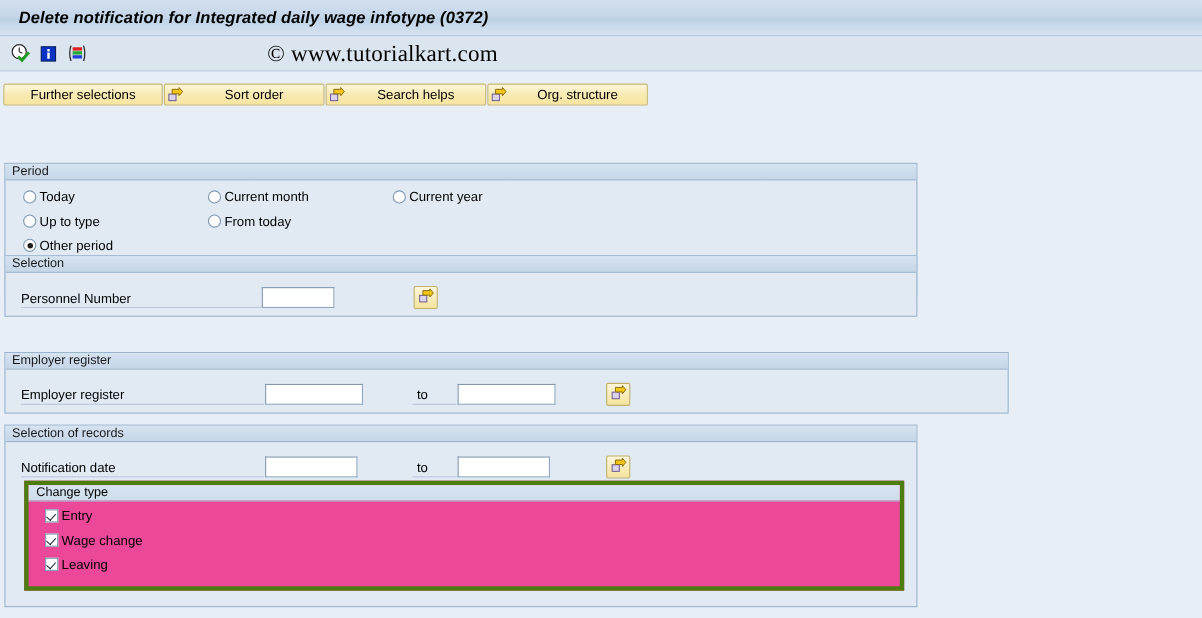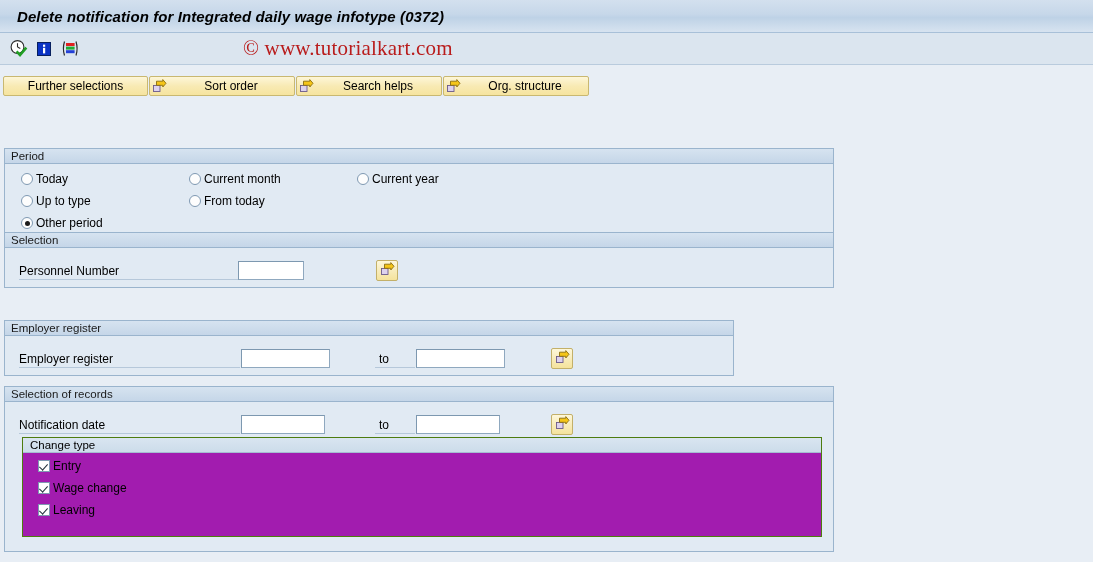--- a/index.html
+++ b/index.html
@@ -56,21 +56,21 @@
     justify-content: center;
     cursor: default;
   }
 
   .watermark {
     position: absolute;
     left: 243px;
     top: 36px;
     font-family: "Liberation Serif", serif;
     font-size: 21px;
-    color: #b91c1c;
+    color: #000000;
     white-space: nowrap;
     pointer-events: none;
     letter-spacing: 0.2px;
   }
 
   
   .buttonrow {
     position: absolute;
     left: 3px;
     top: 76px;
@@ -131,22 +131,22 @@
   }
   .panel-body {
     position: relative;
     height: calc(100% - 16px);
   }
 
   
   .groupbox {
     position: absolute;
     box-sizing: border-box;
-    border: 1px solid #4d7c0f;
-    background: #a21caf;
+    border: 4px solid #4d7c0f;
+    background: #ec4899;
   }
   .groupbox-head {
     height: 15px;
     background: linear-gradient(to bottom, #d9e5f1 0%, #ccdcea 100%);
     border-bottom: 1px solid #a6bcd2;
     font-size: 11.5px;
     padding-left: 7px;
     line-height: 15px;
     box-sizing: border-box;
     white-space: nowrap;
@@ -384,21 +384,21 @@
       <span>
         <svg width="15" height="15" viewBox="0 0 15 15">
           <rect x="1.5" y="6.5" width="6.5" height="6" fill="#ddd2ee" stroke="#6b5a8a" stroke-width="0.9"></rect>
           <path d="M4.5 2.2 L10.8 2.2 L10.8 0.6 L14 4.3 L10.8 8 L10.8 6.3 L4.5 6.3 Z" fill="#f5c518" stroke="#8a6d10" stroke-width="0.9" stroke-linejoin="round"></path>
         </svg>
       </span>
     </div>
   </div>
 </div>
 
-<div class="panel" style="left:4px; top:320px; width:730px; height:56px;">
+<div class="panel" style="left:4px; top:320px; width:913px; height:56px;">
   <div class="panel-head">Employer register</div>
   <div class="panel-body">
 
     <div class="fld-label" style="left:14px; top:16px;">Employer register</div>
     <div class="lbl-underline" style="left:14px; top:31px; width:221px;"></div>
     <input class="txtinput" style="left: 236px; top: 13px; width: 89px;" value="">
 
     <div class="fld-label" style="left:374px; top:16px;">to</div>
     <div class="lbl-underline" style="left:370px; top:31px; width:40px;"></div>
     <input class="txtinput" style="left: 411px; top: 13px; width: 89px;" value="">

